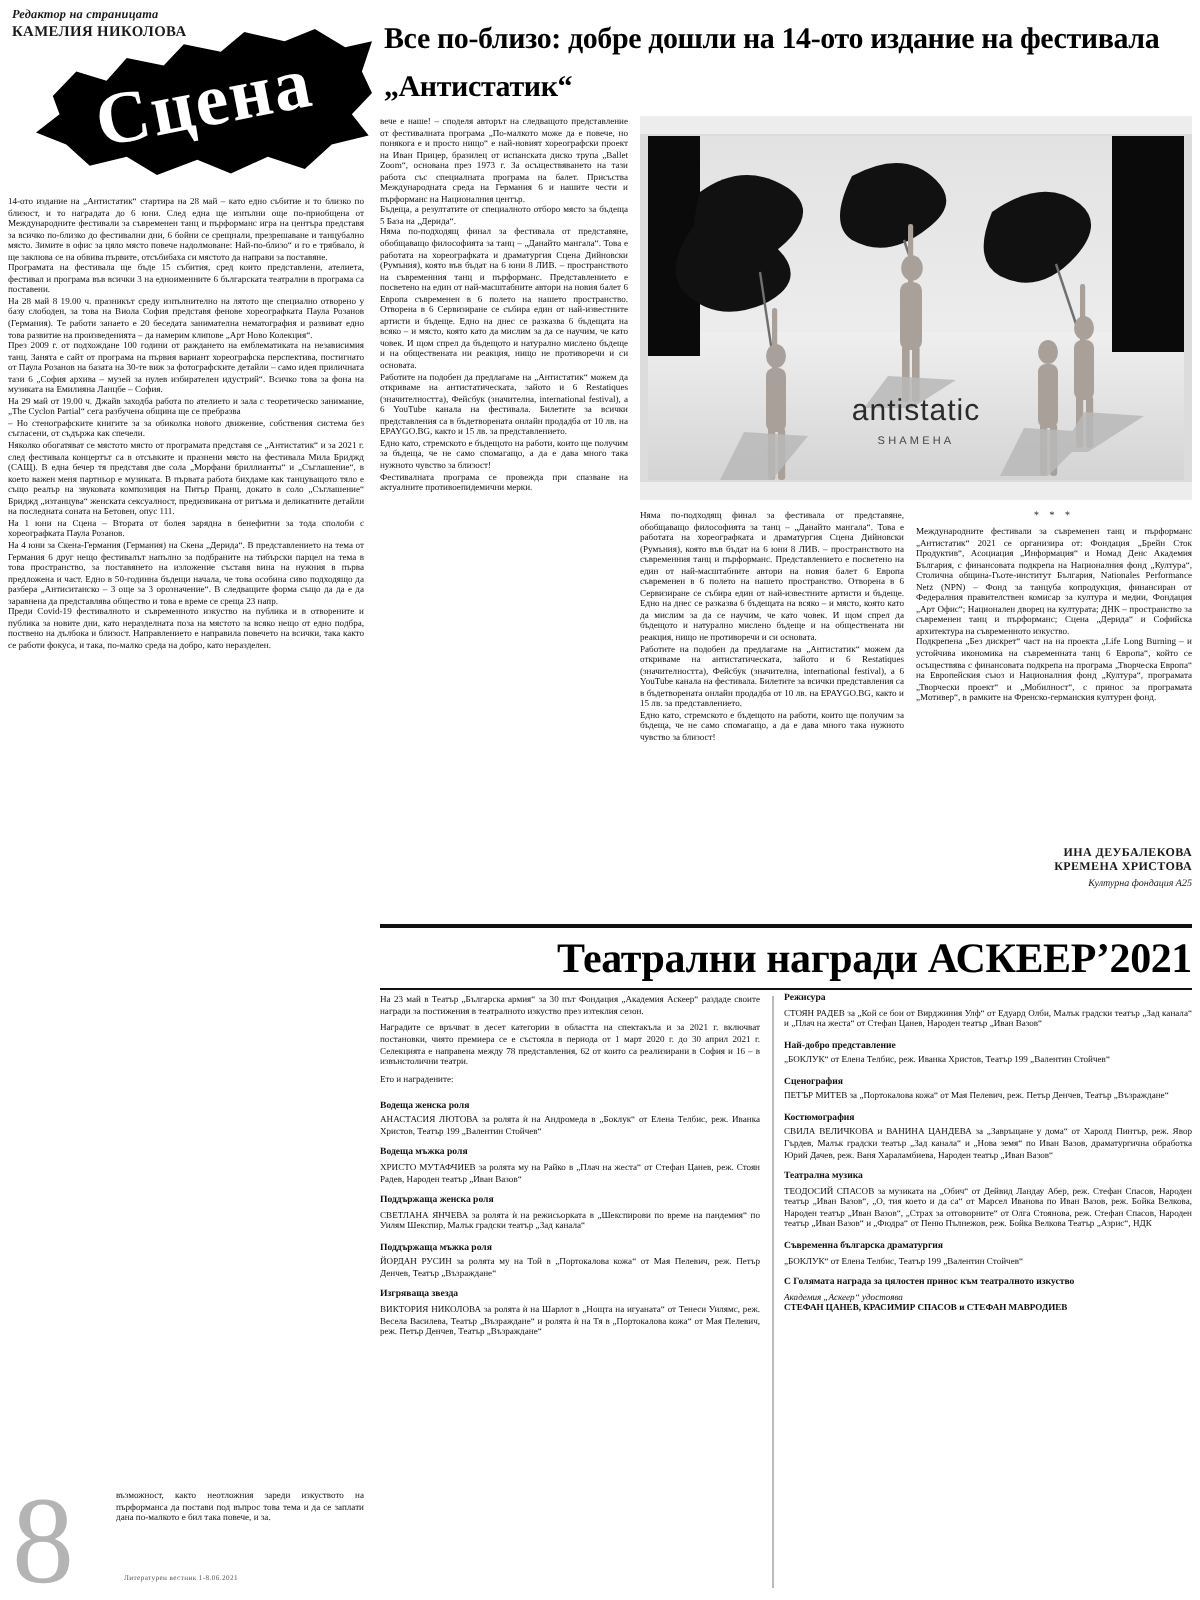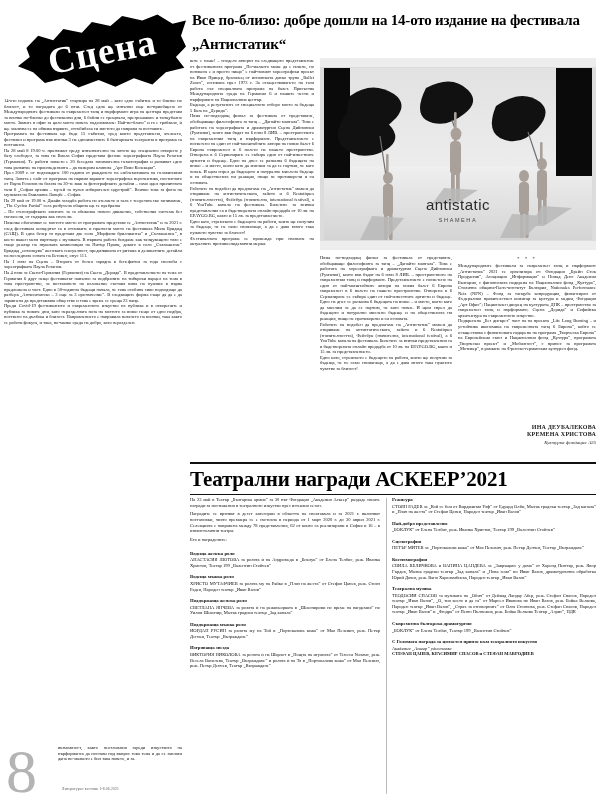--- a/index.html
+++ b/index.html
@@ -68,21 +68,21 @@
   
   .rule{position:absolute;background:#111;}
   #rule-top{left:190px;top:462px;width:406px;height:2.4px;}
   #rule-under-title{left:190px;top:494px;width:406px;height:1px;}
   #vrule{left:386px;top:498px;width:0.7px;height:296px;background:#bbb;}
 
   
   #awards-title{
     position:absolute;left:190px;top:466px;width:406px;
     font-family:"Liberation Serif",serif;font-weight:bold;font-size:21px;
-    line-height:26px;color:#000;text-align:left;letter-spacing:-0.2px;
+    line-height:26px;color:#000;text-align:right;letter-spacing:-0.2px;
   }
   .awcol{position:absolute;font-size:4.55px;line-height:5.6px;
          font-family:"Liberation Serif",serif;color:#111;text-align:left;}
   #awcol-left{left:190px;top:497px;width:190px;}
   #awcol-right{left:392px;top:497px;width:204px;}
   .aw-intro p{margin:0 0 3.2px 0;text-align:justify;}
   .aw-item{margin:0 0 6px 0;}
   .aw-cat{font-weight:bold;font-size:4.8px;line-height:6px;margin-bottom:0.5px;}
   .aw-body{font-size:4.55px;line-height:5.6px;text-align:justify;}
 
@@ -97,20 +97,24 @@
     font-size:3.6px;line-height:5px;color:#555;letter-spacing:.2px;
   }
   
   #col1-tail{position:absolute;left:58px;top:745px;width:124px;
     font-size:4.55px;line-height:5.55px;text-align:justify;color:#111;}
 </style>
 </head>
 <body>
 
 <div id="masthead">
+  <div id="editor-line">
+    <div id="editor-label">Редактор на страницата</div>
+    <div id="editor-name">КАМЕЛИЯ НИКОЛОВА</div>
+  </div>
   <div id="scene-logo">
     <div class="ink"></div>
     <div class="word">Сцена</div>
   </div>
 </div>
 
 <div id="headline-wrap">
   <h1 id="headline">Все по-близо: добре дошли на 14-ото издание на фестивала „Антистатик“</h1>
 </div>
 

